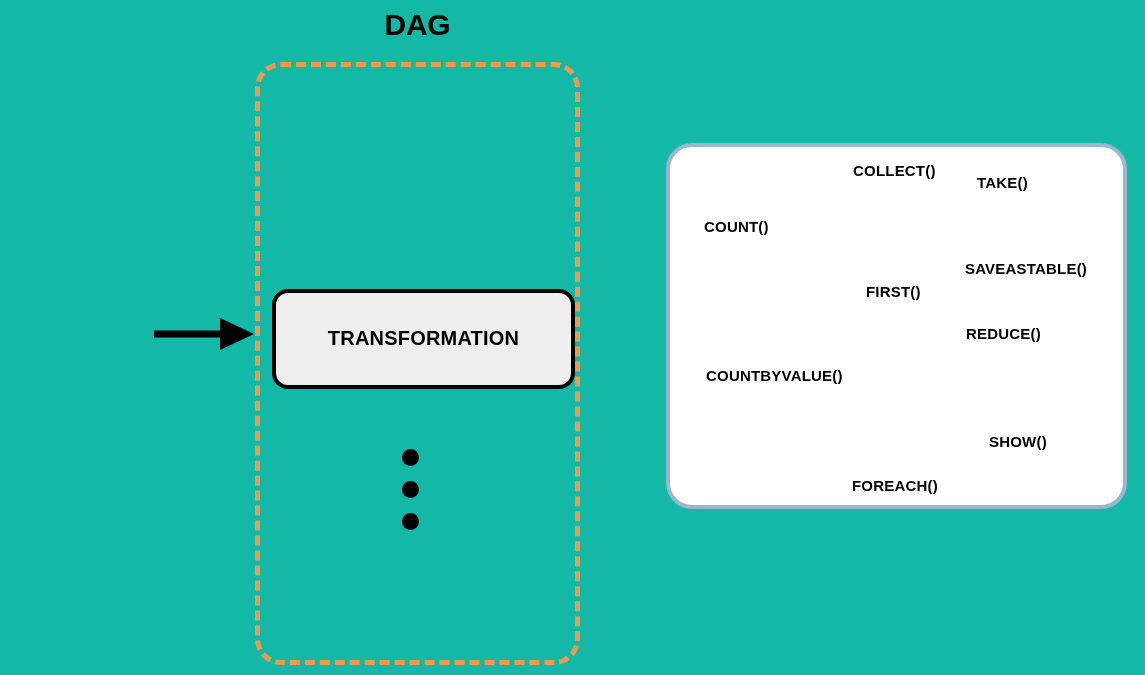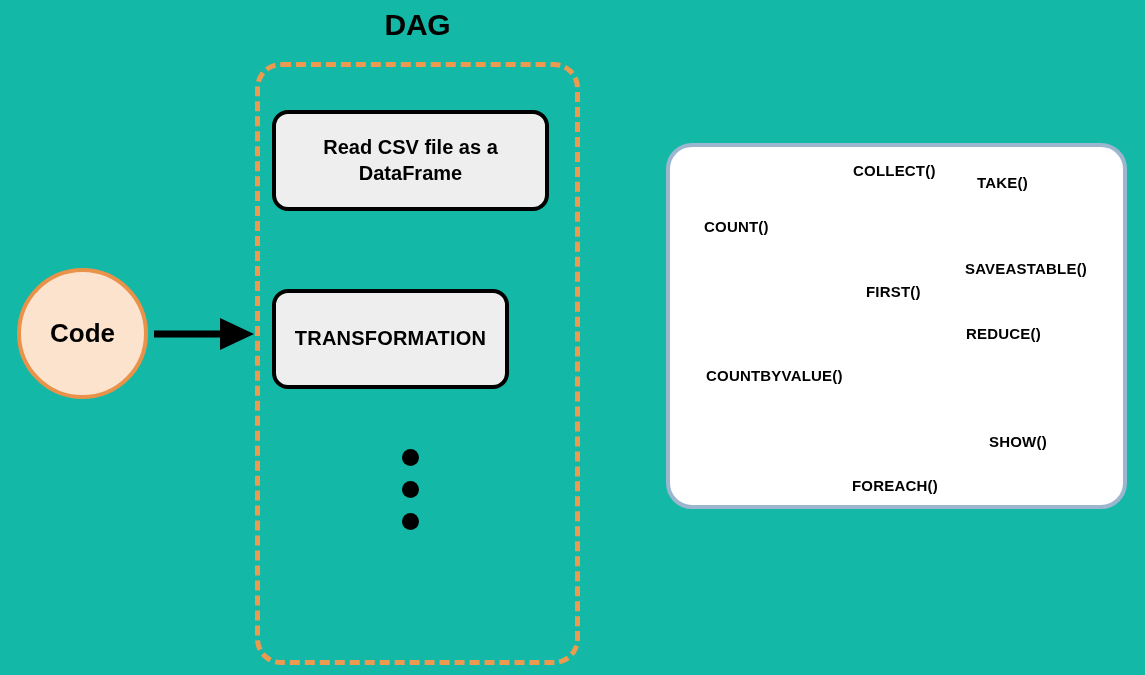--- a/index.html
+++ b/index.html
@@ -71,21 +71,21 @@
     left: 272px;
     top: 110px;
     width: 277px;
     height: 101px;
     font-size: 20px;
     padding: 0 14px;
   }
   #box-transformation {
     left: 272px;
     top: 289px;
-    width: 237px;
+    width: 303px;
     height: 100px;
     font-size: 20px;
     letter-spacing: 0.2px;
   }
 
   
   .dot {
     position: absolute;
     width: 17px;
     height: 17px;
@@ -147,29 +147,27 @@
 </style>
 </head>
 <body>
 
 <div id="canvas">
 
   <div class="title" id="dag-title">DAG</div>
 
   <div id="dag-container"></div>
 
-  <div class="proc-box" id="box-read-csv">Read CSV file as a DataFrame</div>
 
   <div class="proc-box" id="box-transformation">TRANSFORMATION</div>
 
   <div class="dot" id="dot-1"></div>
   <div class="dot" id="dot-2"></div>
   <div class="dot" id="dot-3"></div>
 
-  <div id="code-circle">Code</div>
 
   <svg id="arrow" viewBox="0 0 104 44" xmlns="http://www.w3.org/2000/svg">
     <line x1="2" y1="22" x2="76" y2="22" stroke="#000000" stroke-width="7"></line>
     <polygon points="68,6 102,22 68,38" fill="#000000"></polygon>
   </svg>
 
 
   <div id="actions-panel"></div>
 
   <div id="cmd-layer">

